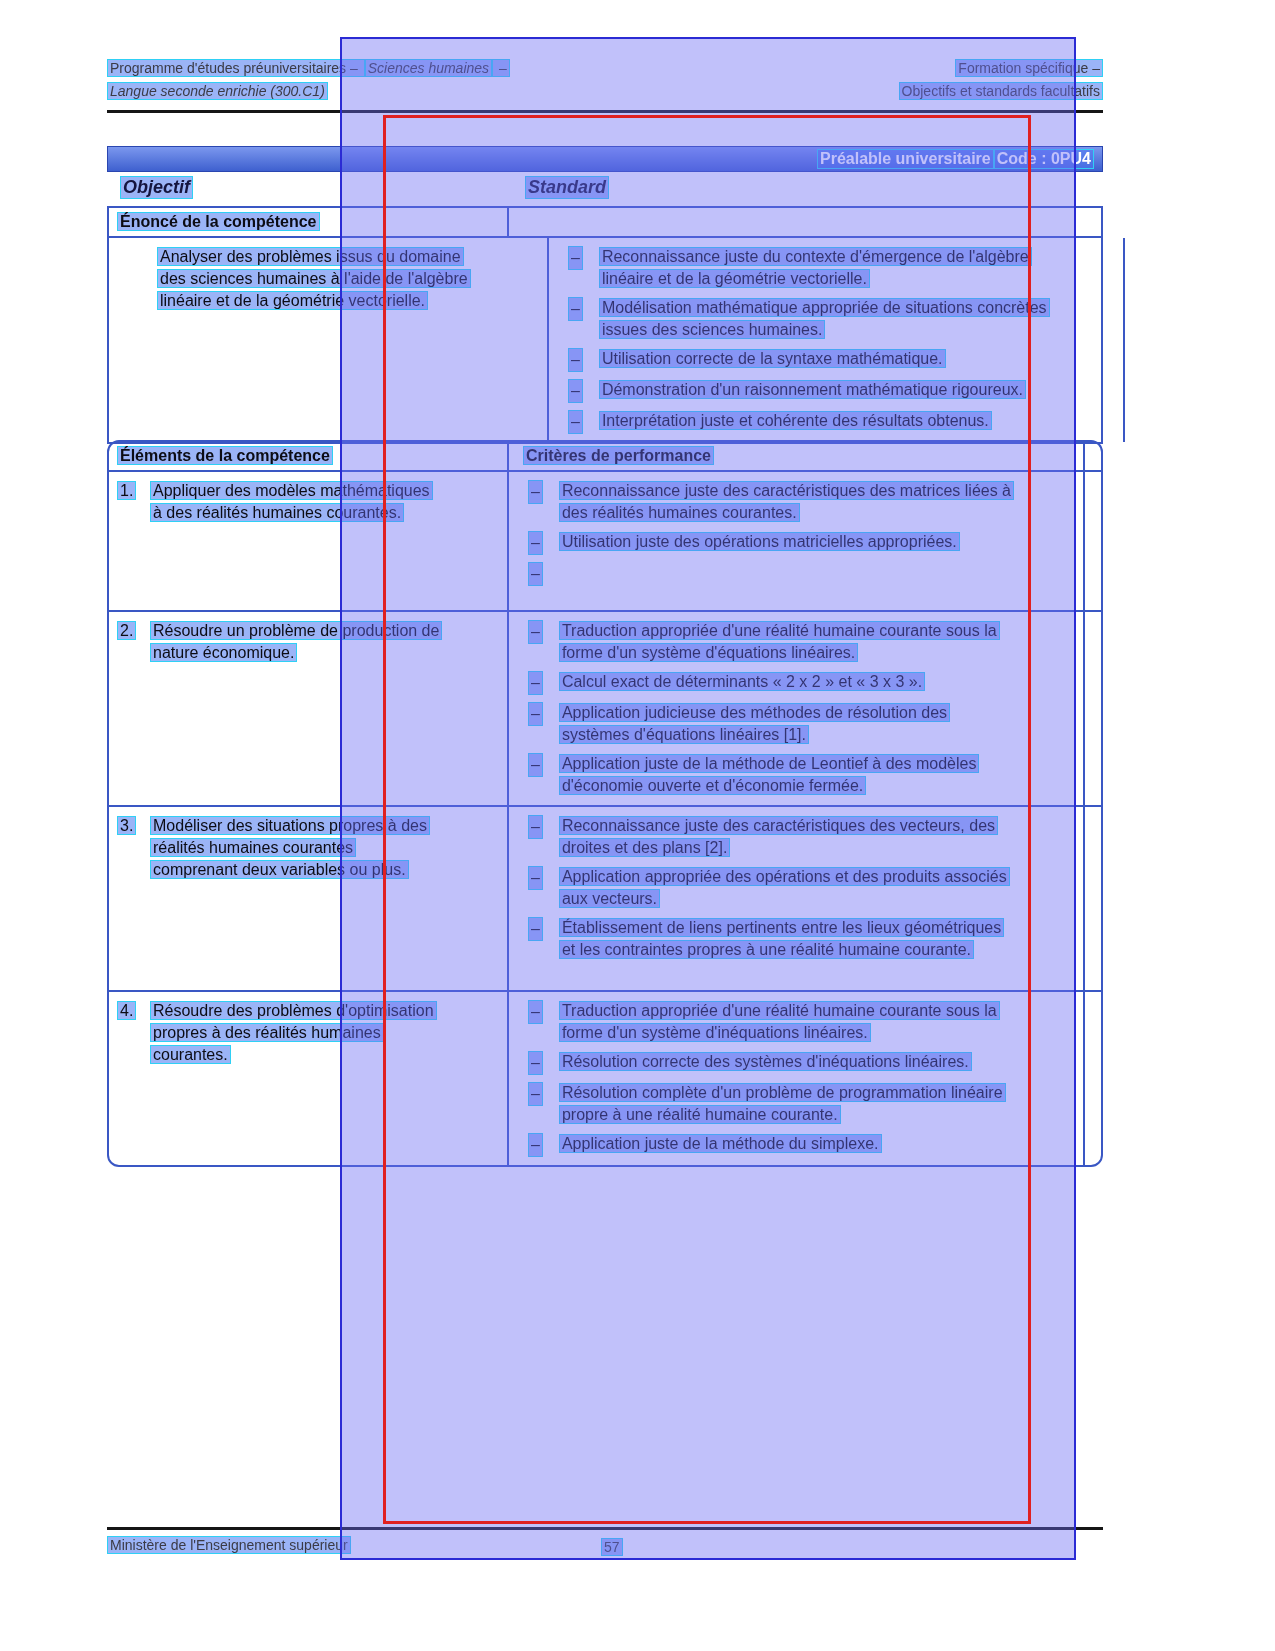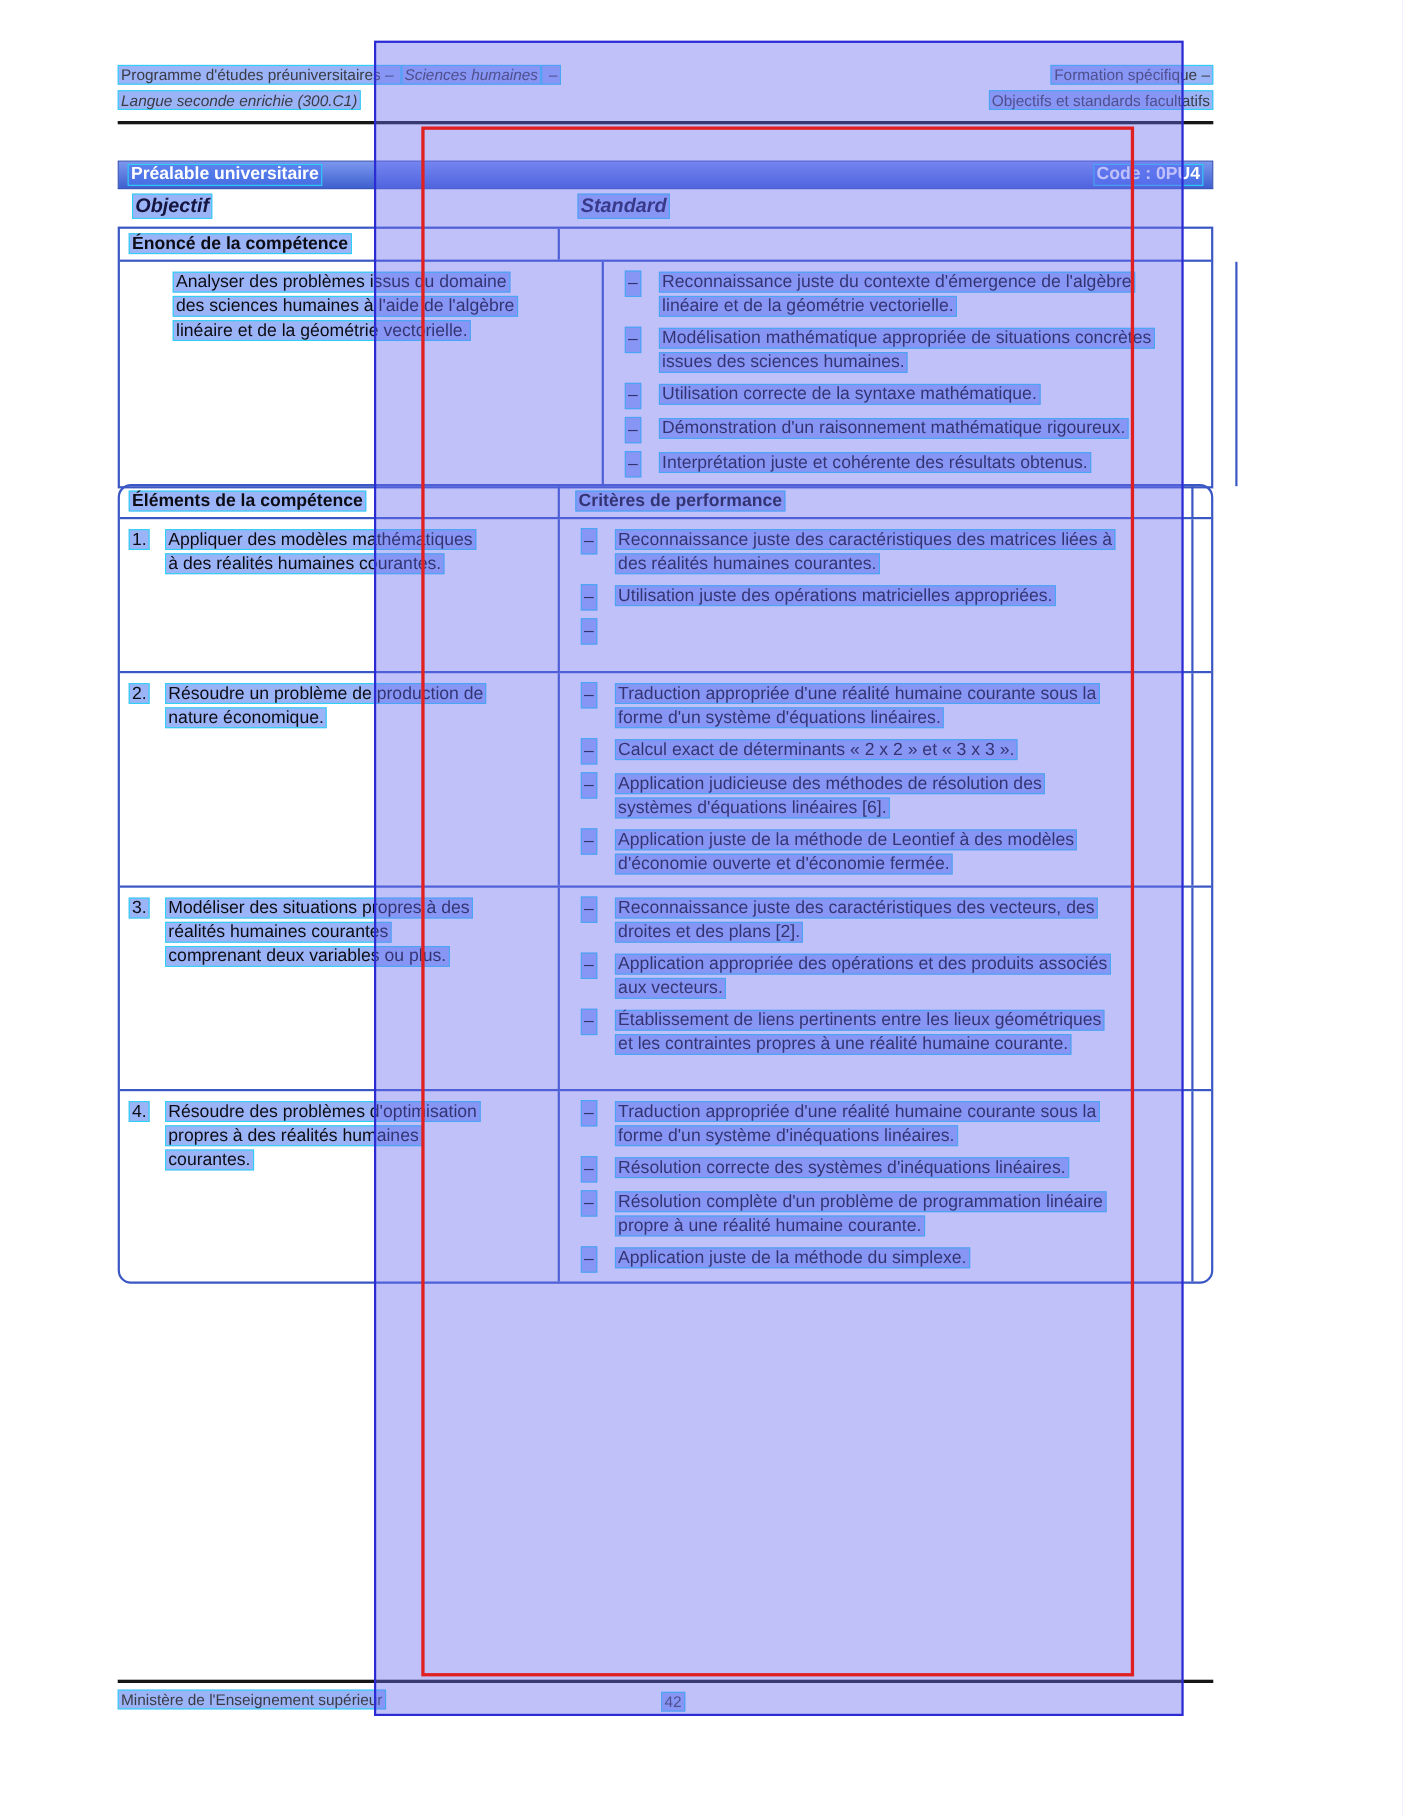--- a/index.html
+++ b/index.html
@@ -23,21 +23,21 @@
   .doc-header{position:absolute;left:107px;top:58px;width:996px;font-size:14px;line-height:21px;color:#3b3b46;}
   .hdr-line{display:flex;justify-content:space-between;margin-bottom:2px;}
 
   .rule{position:absolute;left:107px;width:996px;height:3px;background:#161616;}
   .rule-top{top:110px;}
   .rule-bottom{top:1527px;}
 
   
   .title-bar{position:absolute;left:107px;top:146px;width:996px;height:26px;
              background:linear-gradient(180deg,var(--bar-top),var(--bar-bottom));
-             border:1px solid #2a46b0;display:flex;align-items:center;justify-content:space-between;
+             border:1px solid #2a46b0;display:flex;align-items:center;justify-content:flex-end;
              padding:0 8px;box-sizing:border-box;color:#fff;font-weight:bold;font-size:16px;}
 
   
   .col-labels{position:absolute;left:107px;top:176px;width:996px;height:24px;
               font-size:18px;font-weight:bold;font-style:italic;color:#15153f;}
   .objectif{position:absolute;left:13px;top:0;}
   .standard{position:absolute;left:418px;top:0;}
 
   
   .tbl{position:absolute;left:107px;width:996px;box-sizing:border-box;
@@ -191,21 +191,21 @@
               <div class="crit" data-name="criterion-item">
     <span class="hl bullet" data-name="bullet-marker">–</span>
     <div class="crit-text-wrap" data-name="criterion-text-wrap"><span class="hl" data-name="criterion-text">Traduction appropriée d'une réalité humaine courante sous la forme d'un système d'équations linéaires.</span></div>
   </div>
               <div class="crit" data-name="criterion-item">
     <span class="hl bullet" data-name="bullet-marker">–</span>
     <div class="crit-text-wrap" data-name="criterion-text-wrap"><span class="hl" data-name="criterion-text">Calcul exact de déterminants « 2 x 2 » et « 3 x 3 ».</span></div>
   </div>
               <div class="crit" data-name="criterion-item">
     <span class="hl bullet" data-name="bullet-marker">–</span>
-    <div class="crit-text-wrap" data-name="criterion-text-wrap"><span class="hl" data-name="criterion-text">Application judicieuse des méthodes de résolution des systèmes d'équations linéaires [6].</span></div>
+    <div class="crit-text-wrap" data-name="criterion-text-wrap"><span class="hl" data-name="criterion-text">Application judicieuse des méthodes de résolution des systèmes d'équations linéaires [1].</span></div>
   </div>
               <div class="crit" data-name="criterion-item">
     <span class="hl bullet" data-name="bullet-marker">–</span>
     <div class="crit-text-wrap" data-name="criterion-text-wrap"><span class="hl" data-name="criterion-text">Application juste de la méthode de Leontief à des modèles d'économie ouverte et d'économie fermée.</span></div>
   </div>
             </div>
     </div>
     <div class="cell c3" data-name="spacer-row-cell"></div>
   </div>
         <div class="t2-row" data-name="element-row">
@@ -262,19 +262,19 @@
     </div>
     <div class="cell c3" data-name="spacer-row-cell"></div>
   </div>
       </div>
   </section>
 
   <div class="rule rule-bottom" data-name="footer-rule"></div>
 
   <footer class="doc-footer" data-name="page-footer">
     <span class="hl footer-left" data-name="footer-ministry">Ministère de l'Enseignement supérieur</span>
-    <span class="hl page-num" data-name="page-number">42</span>
+    <span class="hl page-num" data-name="page-number">57</span>
   </footer>
 
   <div class="overlay-blue" data-name="annotation-overlay-blue"></div>
   <div class="overlay-red" data-name="annotation-box-red"></div>
 
 </div>
 
 </body></html>

